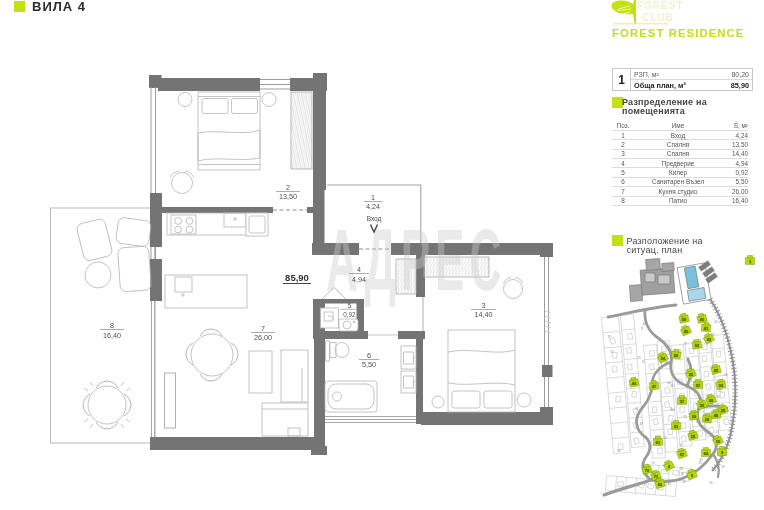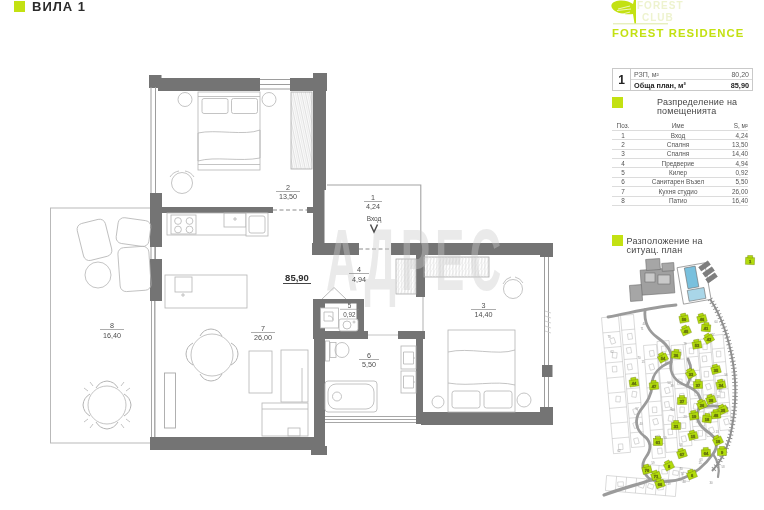--- a/index.html
+++ b/index.html
@@ -5,21 +5,21 @@
   html,body{margin:0;padding:0;background:#fff;}
   body{width:764px;height:510px;position:relative;overflow:hidden;
        font-family:"Liberation Sans", sans-serif;}
   .abs{position:absolute;}
   .lime{background:#c3e112;}
 </style>
 </head>
 <body>
 
 <div class="abs" style="left:14px;top:1px;width:11px;height:11px;background:#c3e112;"></div>
-<div class="abs" style="left:32px;top:-1.5px;font-size:13px;font-weight:bold;color:#2b2b2b;letter-spacing:1px;">ВИЛА 1</div>
+<div class="abs" style="left:32px;top:-1.5px;font-size:13px;font-weight:bold;color:#2b2b2b;letter-spacing:1px;">ВИЛА 4</div>
 
 <svg class="abs" style="left:0;top:0" width="600" height="510" viewBox="0 0 600 510" id="plan">
 <defs>
   <pattern id="hatchH" width="21" height="4" patternUnits="userSpaceOnUse" patternTransform="rotate(78 0 0)">
     <path d="M0,0.7 H21" stroke="#bcbcbc" stroke-width="0.55"></path>
     <path d="M0,2.7 H21" stroke="#cccccc" stroke-width="0.45"></path>
   </pattern>
   <pattern id="hatchV" width="3.2" height="6" patternUnits="userSpaceOnUse">
     <path d="M1.6,0 V6" stroke="#c2c2c2" stroke-width="0.5"></path>
     <path d="M0,6 L3.2,0" stroke="#d2d2d2" stroke-width="0.35"></path>
@@ -340,21 +340,21 @@
     </div>
 
     <div style="flex:1;display:flex;align-items:center;padding:0 3px;font-size:7.3px;font-weight:bold;color:#1e1e1e;">
       <span>Обща план, м²</span>
         <span style="margin-left:auto;">85,90</span>
     </div>
   </div>
 </div>
 
 <div class="abs lime" style="left:612px;top:97px;width:10.5px;height:10.5px;"></div>
-<div class="abs" style="left:657px;top:98px;font-size:9px;line-height:8.6px;color:#464646;letter-spacing:0.2px;">Разпределение на<br>помещенията</div>
+<div class="abs" style="left:622px;top:98px;font-size:9px;line-height:8.6px;color:#464646;letter-spacing:0.2px;font-weight:bold;">Разпределение на<br>помещенията</div>
 
 <div class="abs" style="left:612px;top:120.5px;width:136px;font-size:6.4px;color:#555;">
 
   <div style="display:flex;height:9.6px;align-items:center;">
     <span style="width:22px;text-align:center;">Поз.</span>
       <span style="flex:1;text-align:center;">Име</span>
       <span style="width:26px;text-align:right;">S, м²</span>
   </div>
 
   <div style="display:flex;height:8.35px;align-items:center;border-top:1px solid #dcdcdc;">

